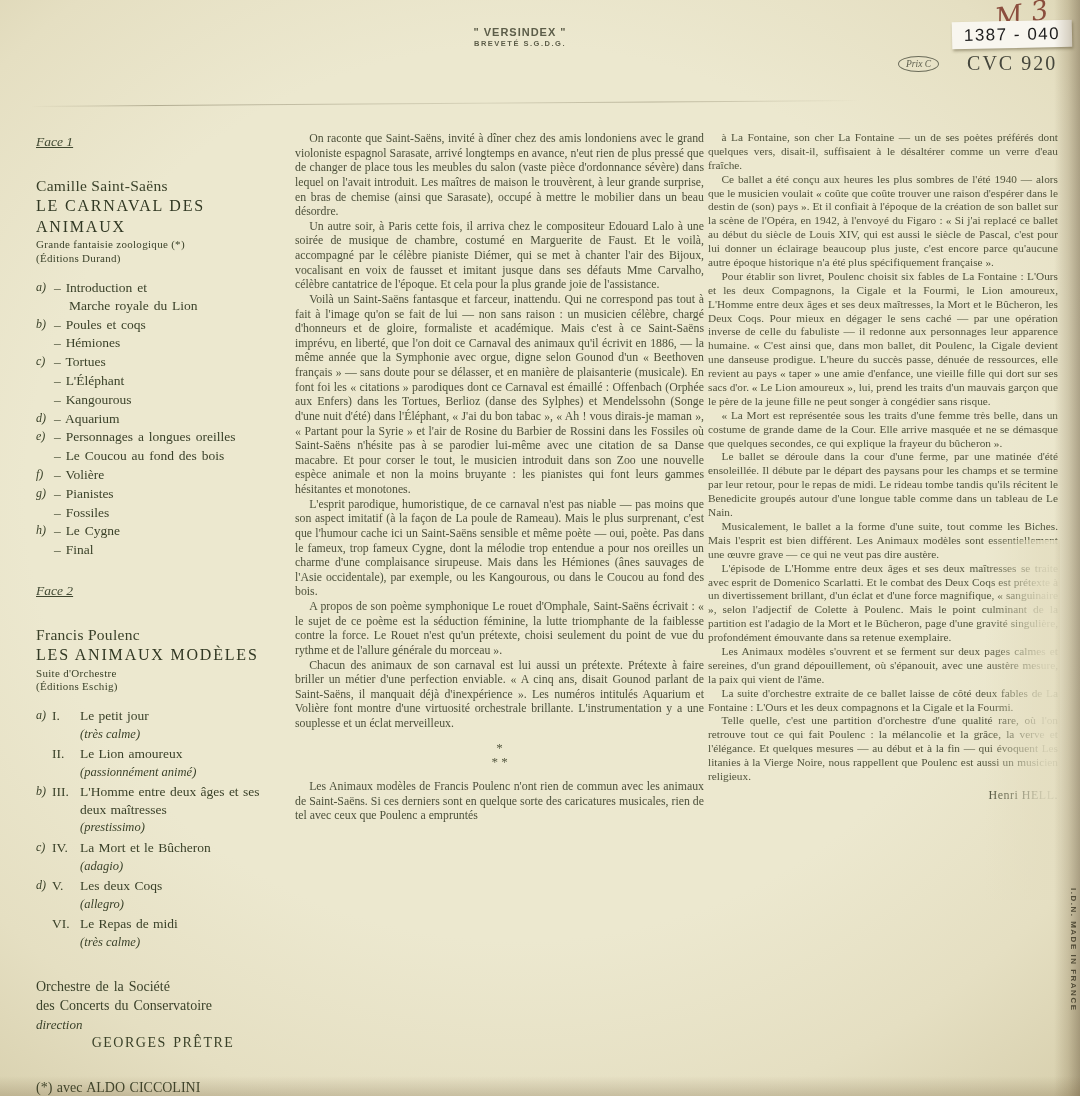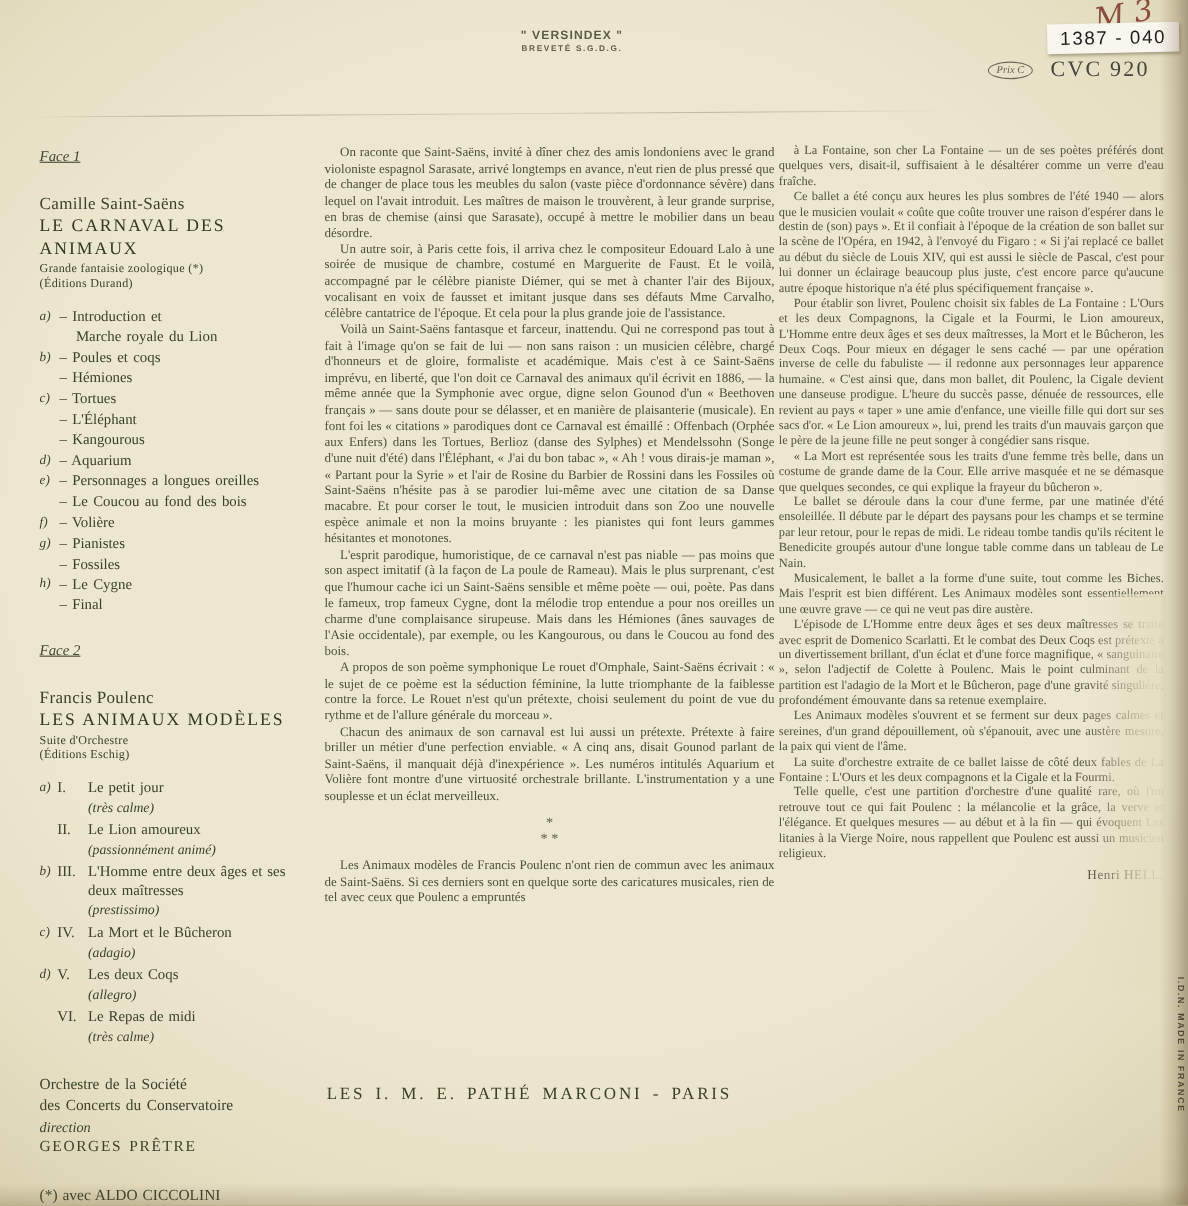--- a/index.html
+++ b/index.html
@@ -26,21 +26,21 @@
     color:#5c5d49;font-family:"Liberation Sans",sans-serif;}
   .versindex .l1{font-size:11px;font-weight:bold;letter-spacing:1px;}
   .versindex .l2{font-size:7.5px;font-weight:bold;letter-spacing:1.5px;margin-top:1px;}
   .handwriting{position:absolute;left:995px;top:-2px;
     font-family:"DejaVu Serif",serif;font-style:italic;
     color:#7c3527;font-size:27px;transform:rotate(-10deg);opacity:0.85;}
   .catalog-box{position:absolute;left:952px;top:21px;width:120px;height:27px;
     background:#f8f6ef;box-shadow:1px 2px 3px rgba(80,70,40,0.45);
     transform:rotate(-1.2deg);display:flex;align-items:center;justify-content:center;
     font-family:"Liberation Sans",sans-serif;font-size:17px;color:#1d1d1d;letter-spacing:1.5px;}
-  .prix-row{position:absolute;left:898px;top:52px;display:flex;align-items:center;gap:16px;}
+  .prix-row{position:absolute;left:898px;top:52px;display:flex;align-items:center;gap:28px;}
   .prix-stamp{border:1.3px solid #6b6c5a;border-radius:50%;padding:2px 7px;
     font-size:9.5px;font-style:italic;color:#5e5f4e;}
   .cvc{font-size:20px;color:#45463c;letter-spacing:2px;font-family:"Liberation Serif",serif;}
 
   
   .col-left{position:absolute;left:36px;top:134px;width:254px;color:#3a4129;}
   .face-label{font-style:italic;text-decoration:underline;font-size:13.5px;color:#3f4730;}
   .block-composer{font-size:15.5px;line-height:1.28;margin-top:26px;letter-spacing:0.3px;}
   .album-title{font-size:16px;letter-spacing:1.8px;line-height:1.3;color:#313823;}
   .album-sub{font-size:11px;line-height:1.3;}
@@ -48,21 +48,21 @@
   .tracks{margin-top:14px;font-size:13.5px;line-height:1.32;}
   .f1row{display:grid;grid-template-columns:18px 1fr;margin-bottom:1px;}
   .f1letter,.f2letter{font-style:italic;font-size:12px;padding-top:1px;}
   .f1text{white-space:pre-line;padding-left:15px;text-indent:-15px;word-spacing:1.5px;}
   .f2list{margin-top:14px;font-size:13.5px;line-height:1.3;}
   .f2row{display:grid;grid-template-columns:16px 28px 1fr;margin-bottom:3px;}
   .f2title{word-spacing:1px;}
   .f2tempo{font-style:italic;font-size:12.5px;}
   .credits{margin-top:28px;font-size:14px;line-height:1.35;word-spacing:1.5px;}
   .credits .dir{font-style:italic;font-size:13px;}
-  .credits .conductor{letter-spacing:1.5px;}
+  .credits .conductor{letter-spacing:1.5px;text-align:center;}
   .soloists{margin-top:26px;font-size:14px;line-height:1.35;word-spacing:1px;}
   .soloists i{font-style:italic;}
 
   
   .col-mid{position:absolute;left:295px;top:131px;width:409px;
     color:#4c503a;font-size:11.8px;line-height:1.24;text-align:justify;}
   .col-mid p{margin:0;text-indent:1.2em;}
   .separator{white-space:pre-line;text-align:center;text-indent:0 !important;
     font-size:13px;line-height:1.1;margin:10px 0 !important;color:#565a42;}
   .col-right{position:absolute;left:708px;top:131px;width:350px;
@@ -244,18 +244,17 @@
     <p>Musicalement, le ballet a la forme d'une suite, tout comme les Biches. Mais l'esprit est bien différent. Les Animaux modèles sont essentiellement une œuvre grave — ce qui ne veut pas dire austère.</p>
     <p>L'épisode de L'Homme entre deux âges et ses deux maîtresses se traite avec esprit de Domenico Scarlatti. Et le combat des Deux Coqs est prétexte à un divertissement brillant, d'un éclat et d'une force magnifique, « sanguinaire », selon l'adjectif de Colette à Poulenc. Mais le point culminant de la partition est l'adagio de la Mort et le Bûcheron, page d'une gravité singulière, profondément émouvante dans sa retenue exemplaire.</p>
     <p>Les Animaux modèles s'ouvrent et se ferment sur deux pages calmes et sereines, d'un grand dépouillement, où s'épanouit, avec une austère mesure, la paix qui vient de l'âme.</p>
     <p>La suite d'orchestre extraite de ce ballet laisse de côté deux fables de La Fontaine : L'Ours et les deux compagnons et la Cigale et la Fourmi.</p>
     <p>Telle quelle, c'est une partition d'orchestre d'une qualité rare, où l'on retrouve tout ce qui fait Poulenc : la mélancolie et la grâce, la verve et l'élégance. Et quelques mesures — au début et à la fin — qui évoquent Les litanies à la Vierge Noire, nous rappellent que Poulenc est aussi un musicien religieux.</p>
     <p class="signature">Henri HELL.</p>
   </div>
 
   <div class="fold-fade"></div>
 
-  <div class="footer">LES  I. M. E.  PATHÉ  MARCONI  -  PARIS</div>
   <div class="edge-text">I.D.N.   MADE IN FRANCE</div>
 
   <div class="edge-shade-right"></div>
   <div class="edge-shade-bottom"></div>
 </div>
 
 </body></html>

